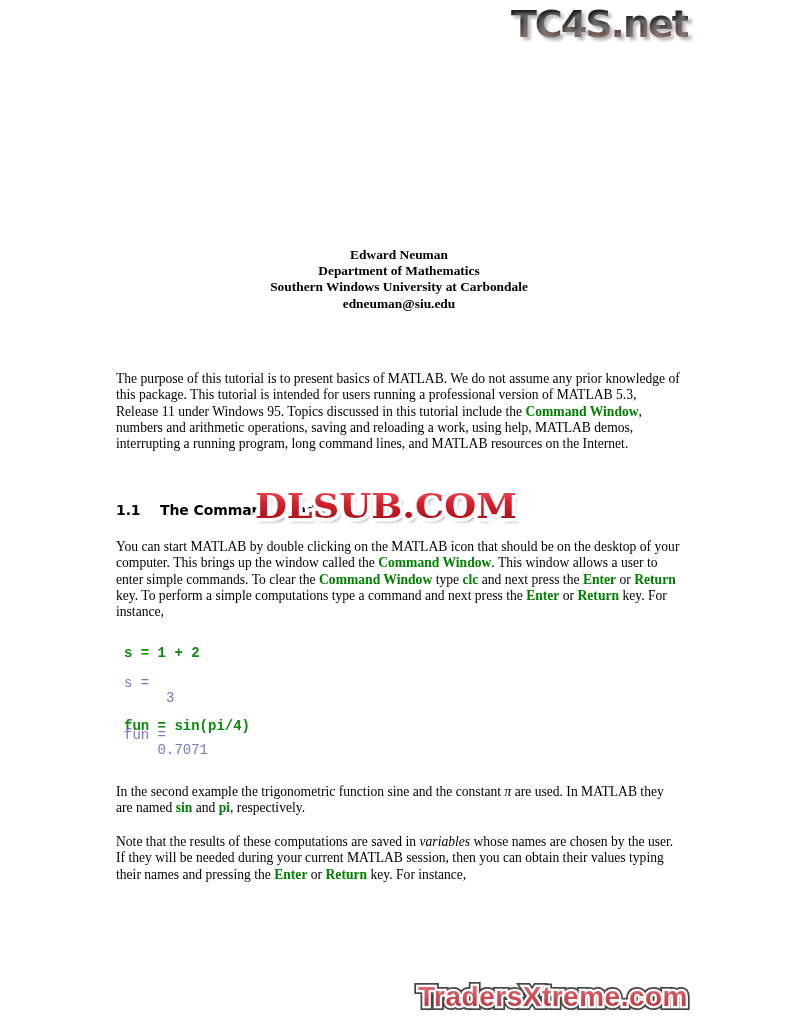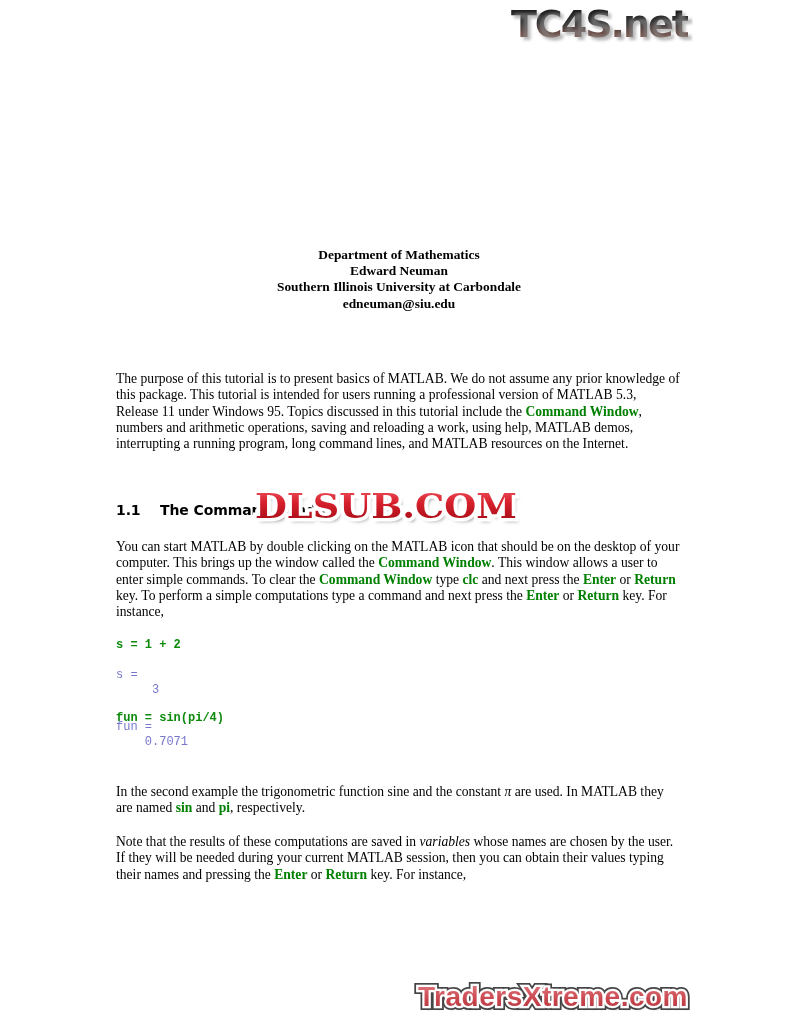--- a/index.html
+++ b/index.html
@@ -116,23 +116,23 @@
 
   .section-heading {
     position: absolute; left: 0; top: 502px; width: 100%;
     font-family: "DejaVu Sans", sans-serif;
     font-weight: bold; font-size: 14px; line-height: 17px;
     letter-spacing: -0.1px;
   }
   .section-heading .num { display: inline-block; width: 44px; }
 
   pre.code {
-    position: absolute; left: 0; margin: 0;
+    position: absolute; left: 0; margin: 8px;
     font-family: "Liberation Mono", monospace;
-    font-size: 12px; line-height: 15px;
+    font-size: 14px; line-height: 15px;
     white-space: pre;
   }
   pre.code.input { font-weight: bold; color: #0b8a0b; }
   pre.code.output { font-weight: normal; color: #7777cf; }
   .code-1 { top: 638px; }
   .code-2 { top: 668px; }
   .code-3 { top: 711px; }
   .code-4 { top: 720px; }
 </style>
 </head>
@@ -142,23 +142,23 @@
 
   <div class="wm wm-tc4s">
     <span class="shadow">TC4S.net</span>
     <span class="front">TC4S.net</span>
   </div>
 
   <div class="content">
 
 
     <div class="author">
+      <div>Edward Neuman</div>
       <div>Department of Mathematics</div>
-      <div>Edward Neuman</div>
-      <div>Southern Illinois University at Carbondale</div>
+      <div>Southern Windows University at Carbondale</div>
       <div>edneuman@siu.edu</div>
     </div>
 
     <p class="body-par par-1"><span>The purpose of this tutorial is to present basics of MATLAB. We do not assume any prior knowledge of this package. This tutorial is intended for users running a professional version of MATLAB 5.3, Release 11 under Windows 95.  Topics discussed in this tutorial include the </span><span class="s-g">Command Window</span><span>, numbers and arithmetic operations, saving and reloading a work, using help, MATLAB demos, interrupting a running program, long command lines, and MATLAB resources on the Internet.</span></p>
 
     <div class="section-heading">
       <span class="num">1.1</span><span>The Command Window</span>
     </div>
 
     <p class="body-par par-2"><span>You can start MATLAB by double clicking on the MATLAB icon that should be on the desktop of your computer. This brings up the window called the </span><span class="s-g">Command Window</span><span>. This window allows a user to enter simple commands. To clear the </span><span class="s-g">Command Window</span><span> type </span><span class="s-g">clc</span><span> and next press the </span><span class="s-g">Enter</span><span> or </span><span class="s-g">Return</span><span> key. To perform a simple computations type a command and next press the </span><span class="s-g">Enter</span><span> or </span><span class="s-g">Return</span><span> key. For instance,</span></p>

